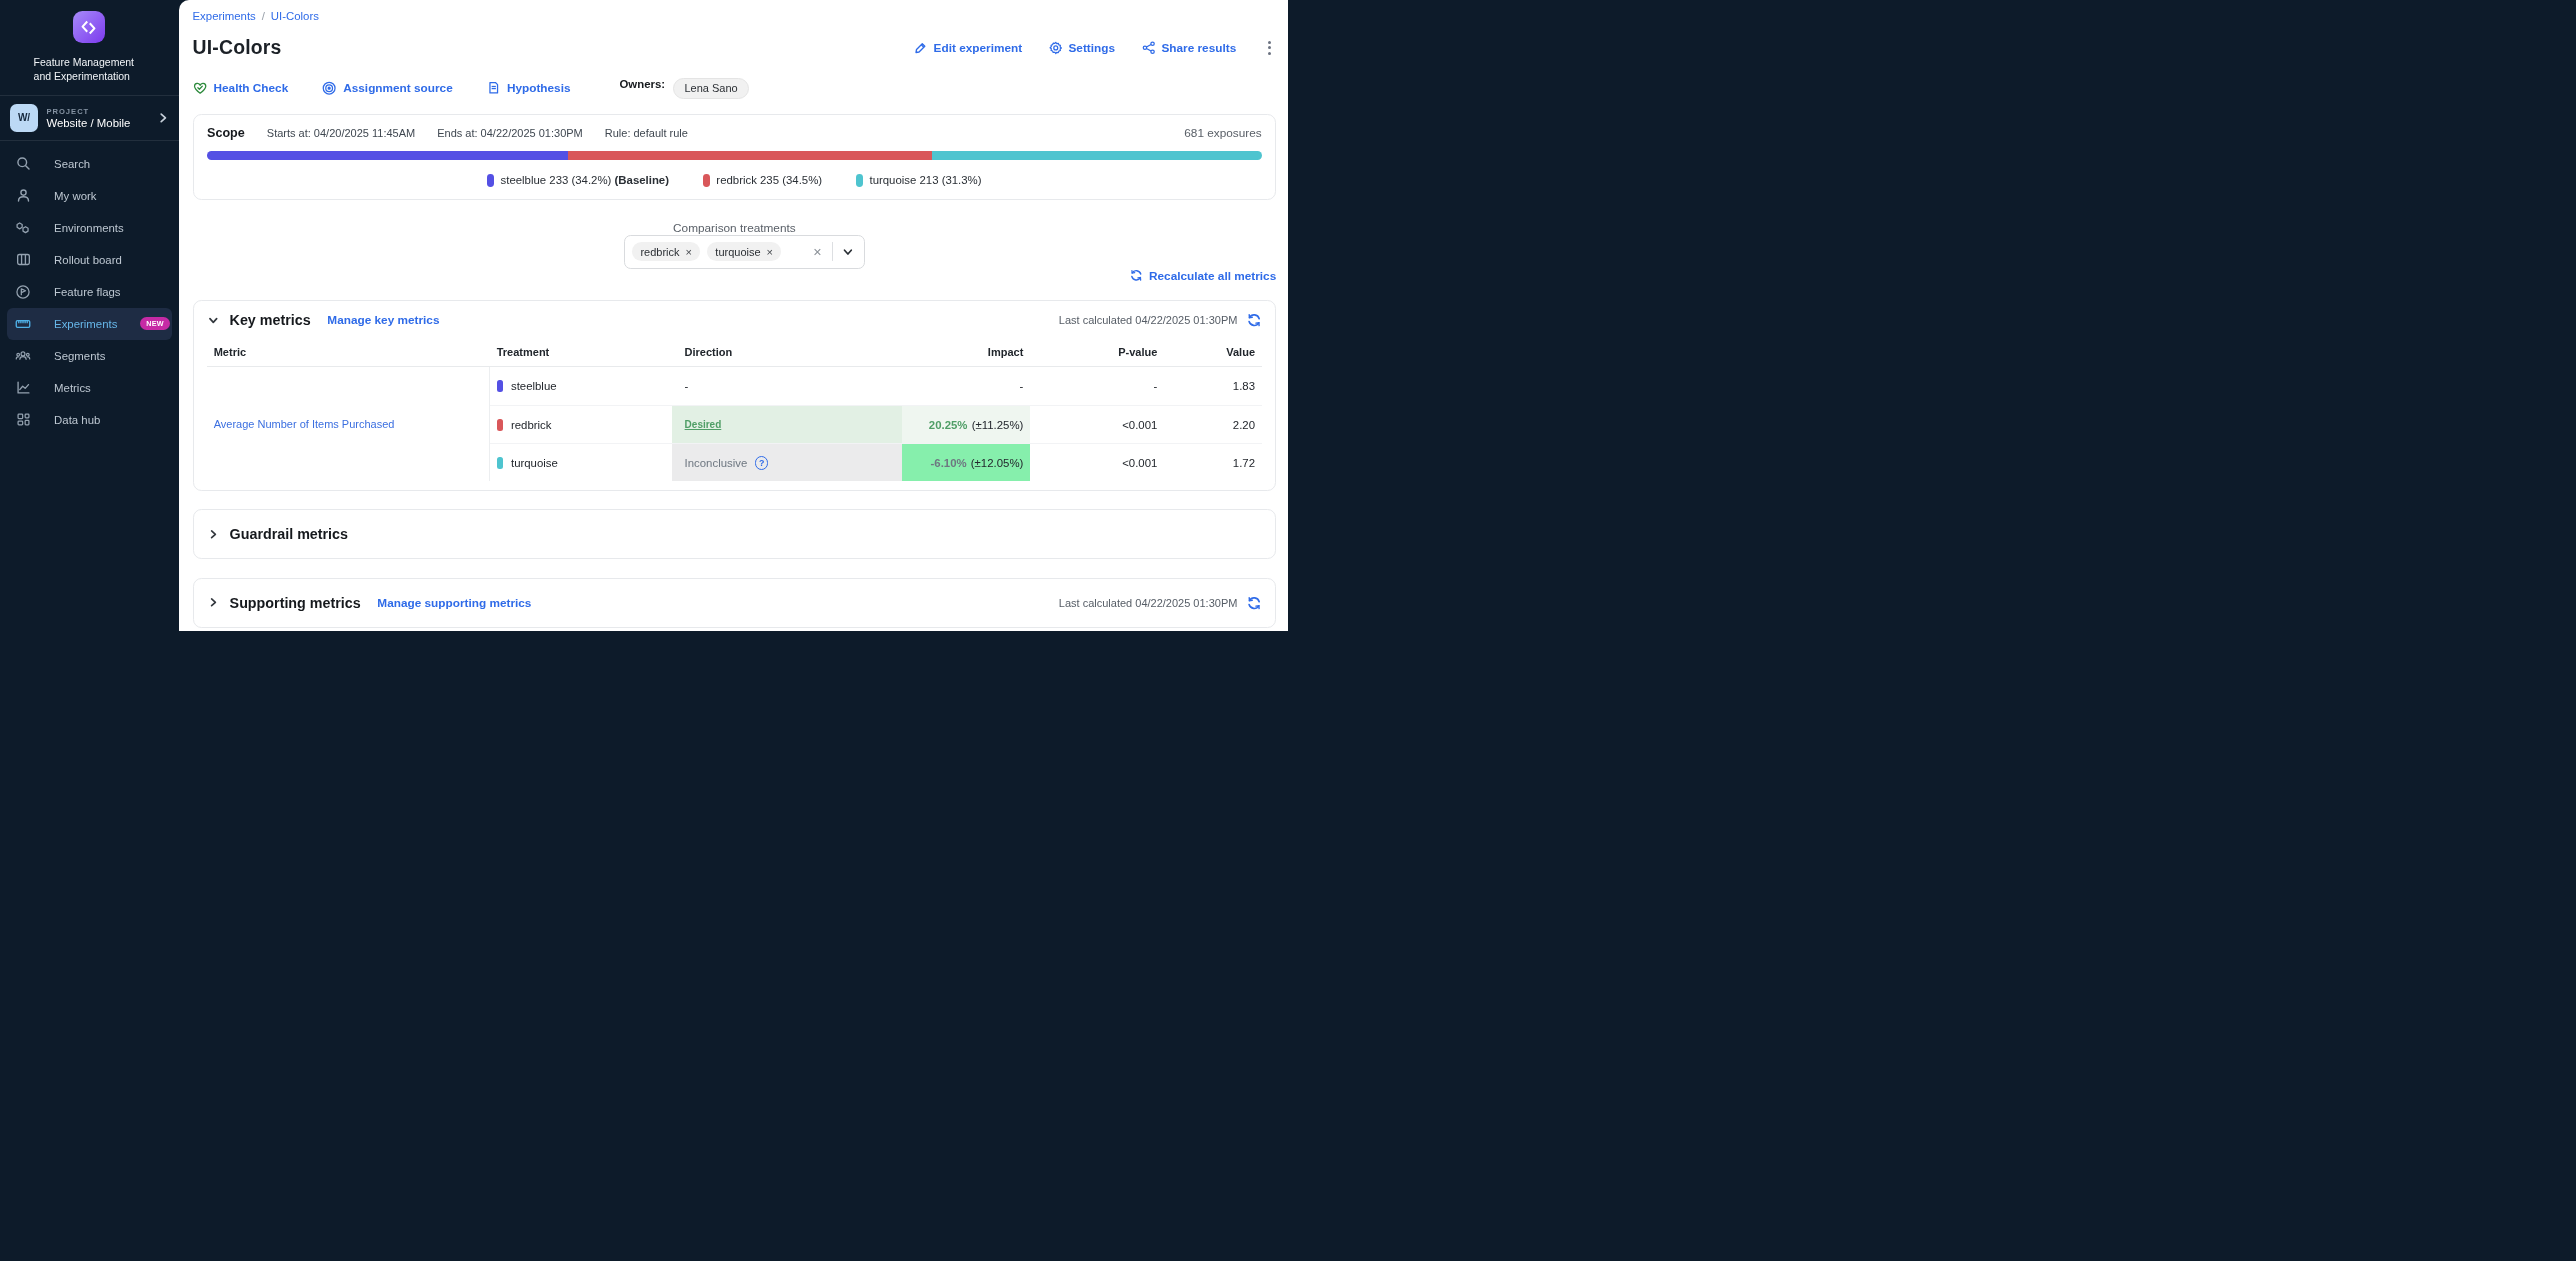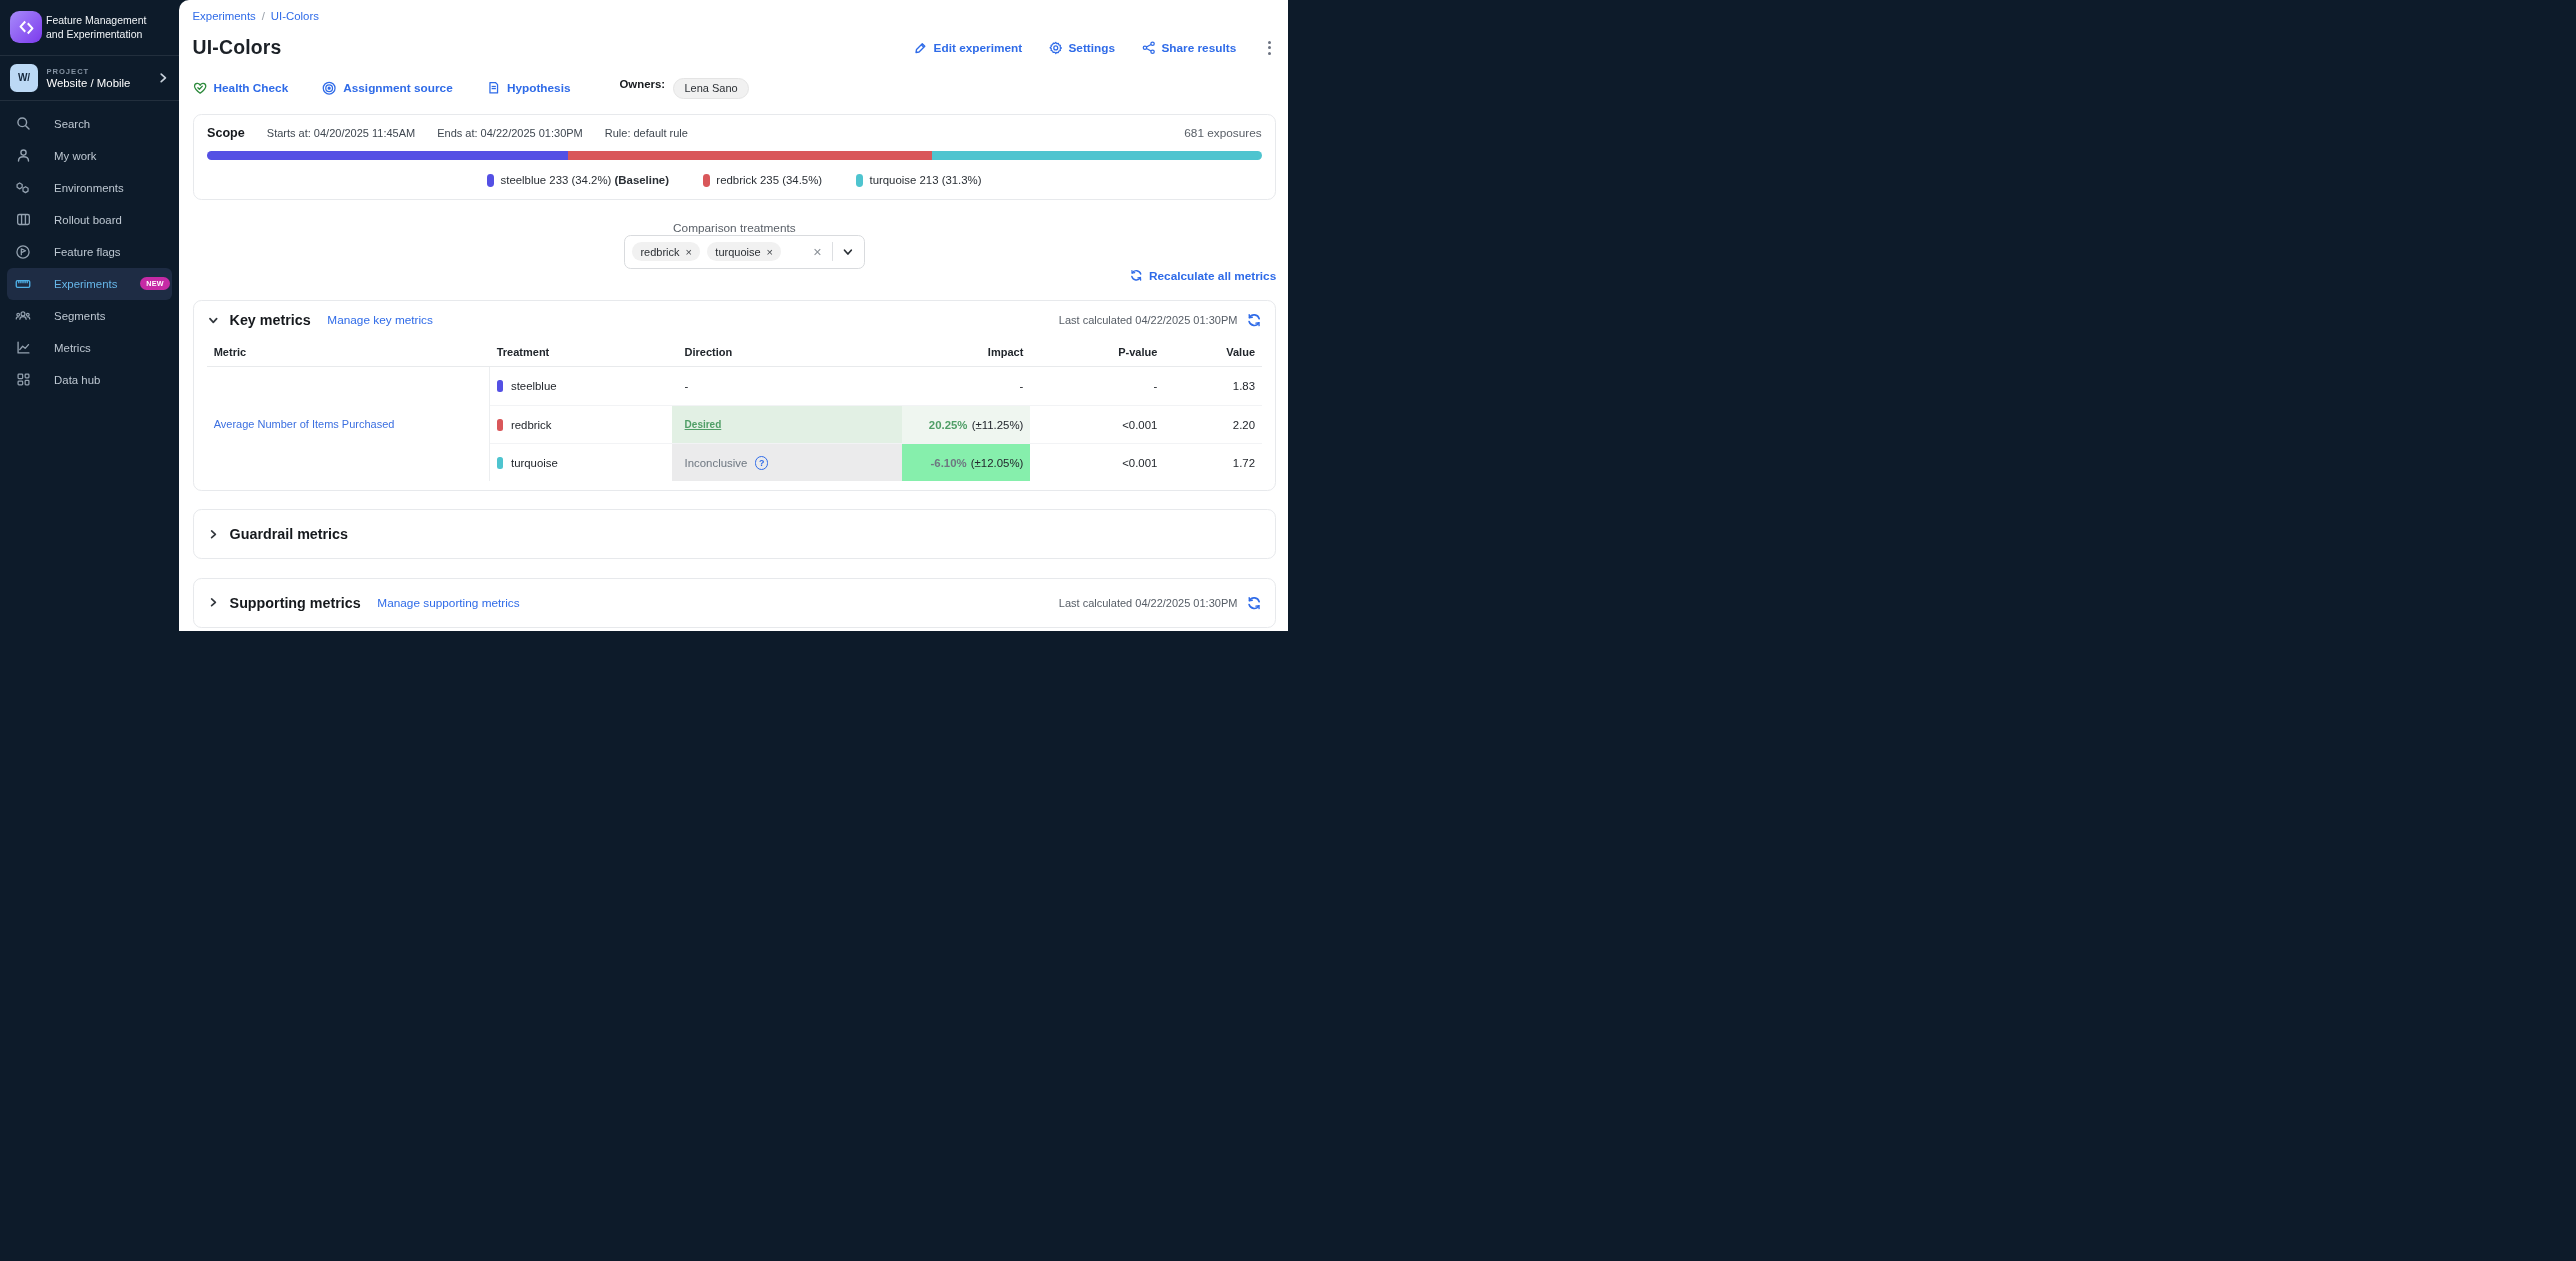--- a/index.html
+++ b/index.html
@@ -6,21 +6,21 @@
   html,body { width:1288px; height:631px; }
   body {
     font-family: "Liberation Sans", "DejaVu Sans", sans-serif;
     background:#0D1B2A;
     color:#23272D;
     display:flex;
     overflow:hidden;
   }
   
   .sidebar { width:179px; min-width:179px; height:631px; background:#0D1B2A; color:#C3CCD6; display:flex; flex-direction:column; }
-  .brand { display:flex; align-items:center; gap:4px; padding:11px 11.8px 11.8px 10px; }
+  .brand { display:flex; align-items:center; gap:12px; padding:11px 11.8px 11.8px 10px;flex-direction:column; }
   .brand-logo { width:32px; height:32px; border-radius:9.3px; background:linear-gradient(135deg,#A78BFA 0%,#7C3AED 100%); display:flex; align-items:center; justify-content:center; flex-shrink:0; }
   .brand-title { font-size:10.5px; line-height:14px; color:#F2F5F8; max-width:110px; }
   .sb-divider { height:0.8px; background:rgba(255,255,255,0.09); }
   .project-row { display:flex; align-items:center; gap:8.4px; padding:8.4px 10px; cursor:pointer; }
   .project-badge { width:28px; height:28px; border-radius:6.7px; background:#BCD9F5; color:#14273C; font-size:10px; font-weight:bold; display:flex; align-items:center; justify-content:center; flex-shrink:0; }
   .project-meta { flex:1; }
   .project-label { font-size:7.6px; letter-spacing:1px; color:#8593A3; font-weight:bold; }
   .project-name { font-size:11.4px; color:#FFFFFF; margin-top:1.7px; }
   .nav { padding:6.7px 6.7px; display:flex; flex-direction:column; }
   .nav-item { display:flex; align-items:center; gap:23px; height:32px; padding:0 8.4px; border-radius:5.9px; font-size:11.4px; color:#BEC8D2; cursor:pointer; }
@@ -66,21 +66,21 @@
   .chip-x { color:#44484D; font-size:11px; cursor:pointer; }
   .select-clear { margin-left:auto; color:#8A9097; font-size:14.3px; cursor:pointer; padding:0 3.4px; }
   .select-divider { width:0.8px; height:18.5px; background:#DDDFE2; }
   .select-caret { color:#2A2F35; display:flex; align-items:center; padding:0 2.5px; cursor:pointer; }
   .recalc { margin-left:auto; display:flex; align-items:center; gap:6.7px; color:#2F6BE8; font-size:11.8px; font-weight:bold; cursor:pointer; }
   
   .section-card { margin-top:17px; padding:11.8px 13.5px 8.4px 13.5px; }
   .section-head { display:flex; align-items:center; gap:10px; }
   .sec-chevron { color:#33383E; display:flex; align-items:center; cursor:pointer; }
   .section-title { font-size:14.3px; font-weight:bold; color:#16191D; }
-  .manage-link { color:#2F6BE8; font-size:11.8px; font-weight:normal; margin-left:6.7px; cursor:pointer; }
+  .manage-link { color:#2F6BE8; font-size:11.8px; font-weight:bold; margin-left:6.7px; cursor:pointer; }
   .last-calc { margin-left:auto; display:flex; align-items:center; gap:10px; font-size:11px; color:#565D66; }
   .refresh-btn { color:#2F6BE8; display:flex; cursor:pointer; }
   
   .mtable { margin-top:10px; }
   .thead, .tgrid { display:grid; grid-template-columns:283px 182px 230px 128px 134px 1fr; }
   .thead { height:29px; border-bottom:0.8px solid #E8EAEC; align-items:center; font-size:11px; font-weight:bold; color:#21262C; }
   .th { padding:0 6.7px; }
   .th.right, .td.right { text-align:right; justify-content:flex-end; }
   .th.dir { padding-left:12.6px; }
   .tgrid { grid-auto-rows:38px; }

